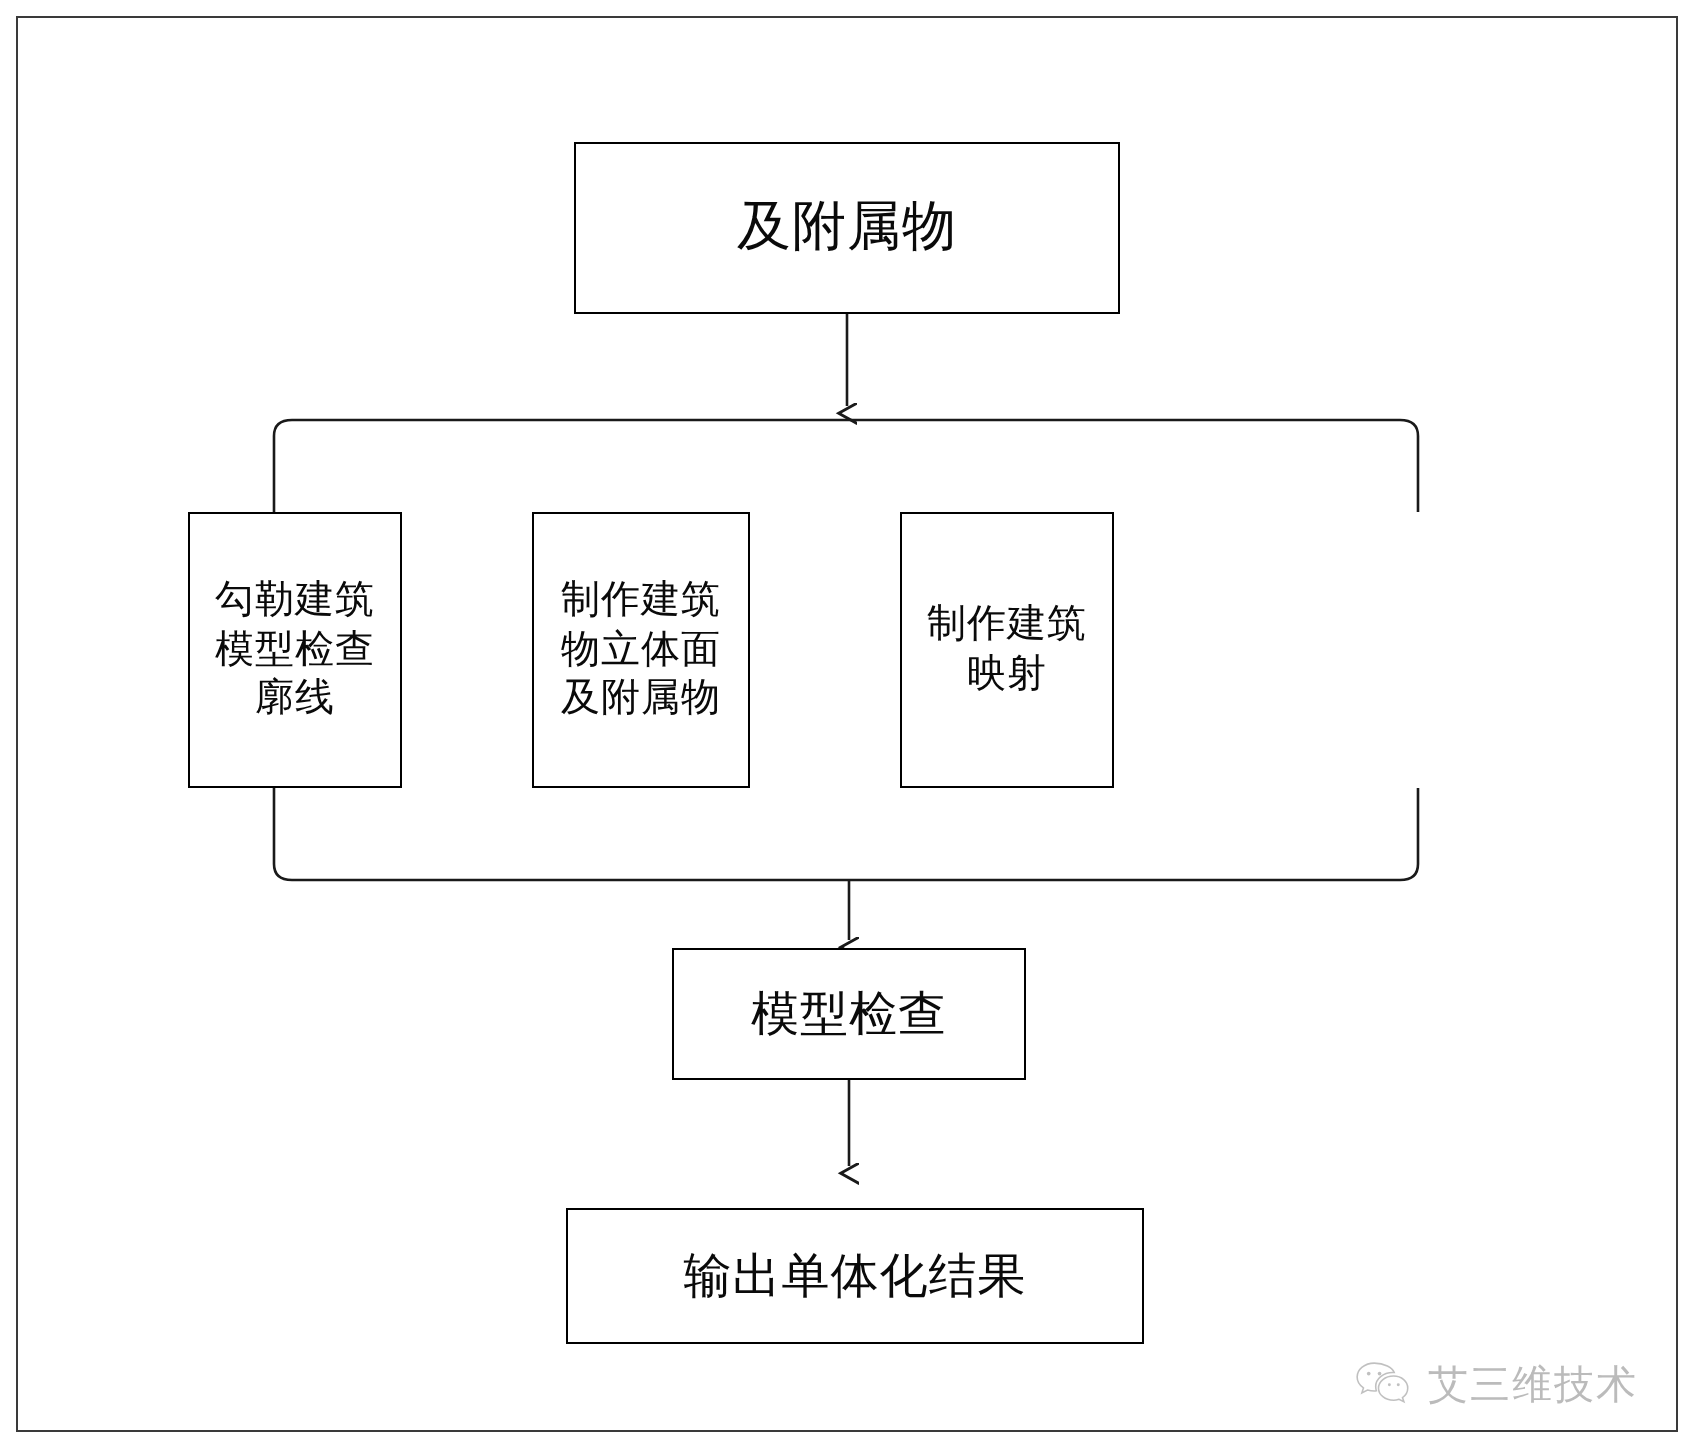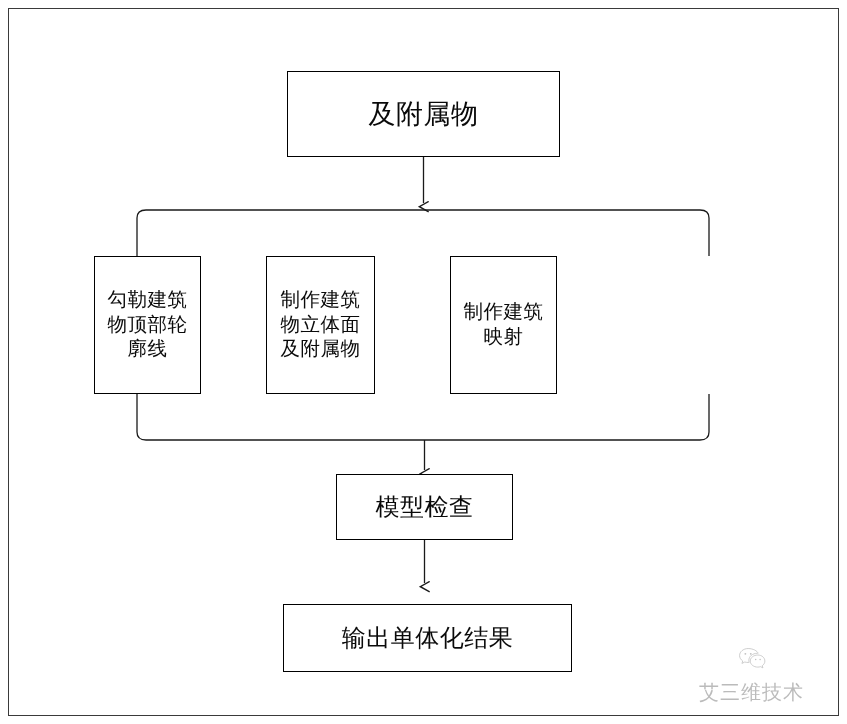--- a/index.html
+++ b/index.html
@@ -59,29 +59,28 @@
   #node-root   { left: 287px; top: 71px;  width: 273px; height: 86px; }
   #node-s1     { left: 94px;  top: 256px; width: 107px; height: 138px; }
   #node-s2     { left: 266px; top: 256px; width: 109px; height: 138px; }
   #node-s3     { left: 450px; top: 256px; width: 107px; height: 138px; }
   #node-s4     { left: 645px; top: 256px; width: 106px; height: 138px; }
   #node-check  { left: 336px; top: 474px; width: 177px; height: 66px; }
   #node-output { left: 283px; top: 604px; width: 289px; height: 68px; }
 
   .watermark {
     position: absolute;
-    right: 43px;
+    right: 28px;
     bottom: 18px;
     display: flex;
-    align-items: center;
+    align-items: flex-start;
     gap: 9px;
     opacity: 0.42;
     color: #6b6b6b;
     pointer-events: none;
-    flex-direction: column;
   }
   .watermark-text {
     font-size: 20px;
     letter-spacing: 1px;
     color: #5f5f5f;
   }
   .wechat-mark {
     width: 28px;
     height: 24px;
     display: block;
@@ -111,21 +110,21 @@
 
     <line x1="424.5" y1="540" x2="424.5" y2="583" stroke="#1a1a1a" stroke-width="1.3" marker-end="url(#arrowhead)"></line>
   </svg>
 
   <div class="node node-lg" id="node-root">
     <span class="node-inner">及附属物</span>
   </div>
 
   <div class="node node-sm" id="node-s1">
     <span class="node-inner">勾勒建筑
-物顶部轮
+模型检查
 廓线</span>
   </div>
 
   <div class="node node-sm" id="node-s2">
     <span class="node-inner">制作建筑
 物立体面
 及附属物</span>
   </div>
 
   <div class="node node-sm" id="node-s3">

